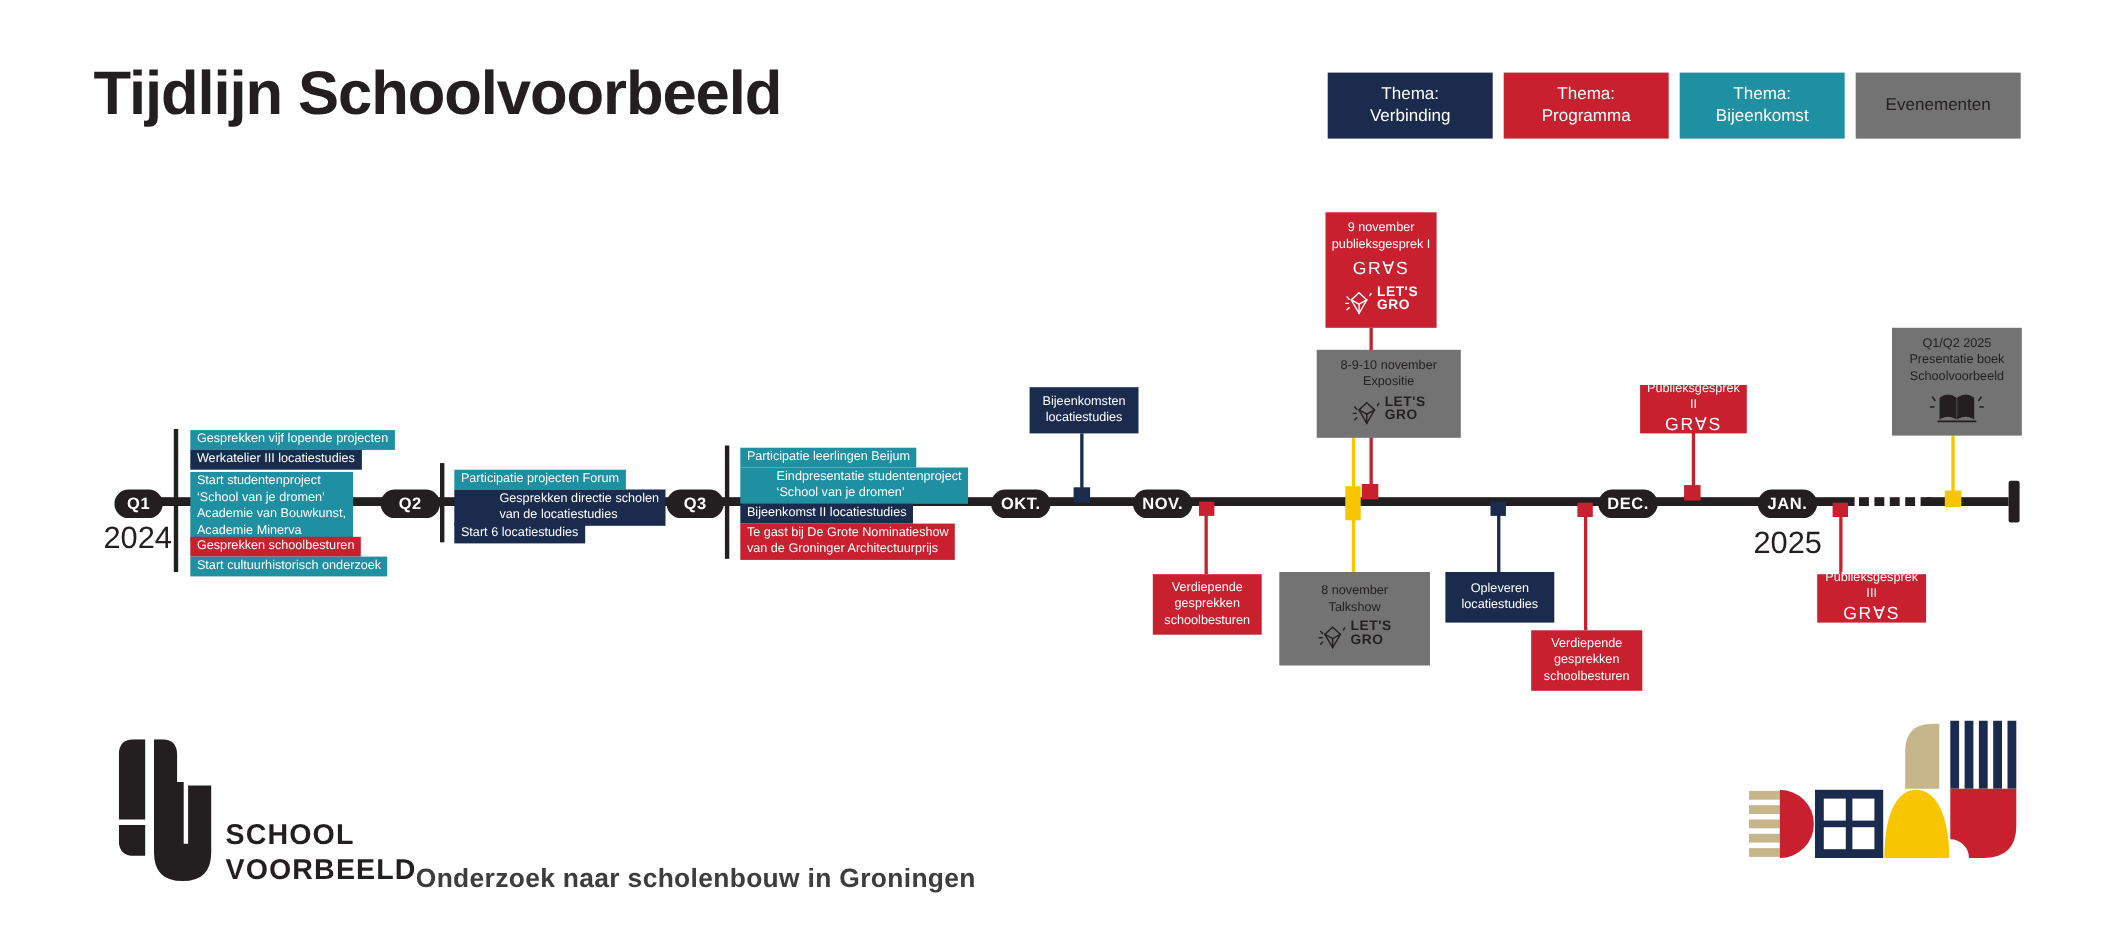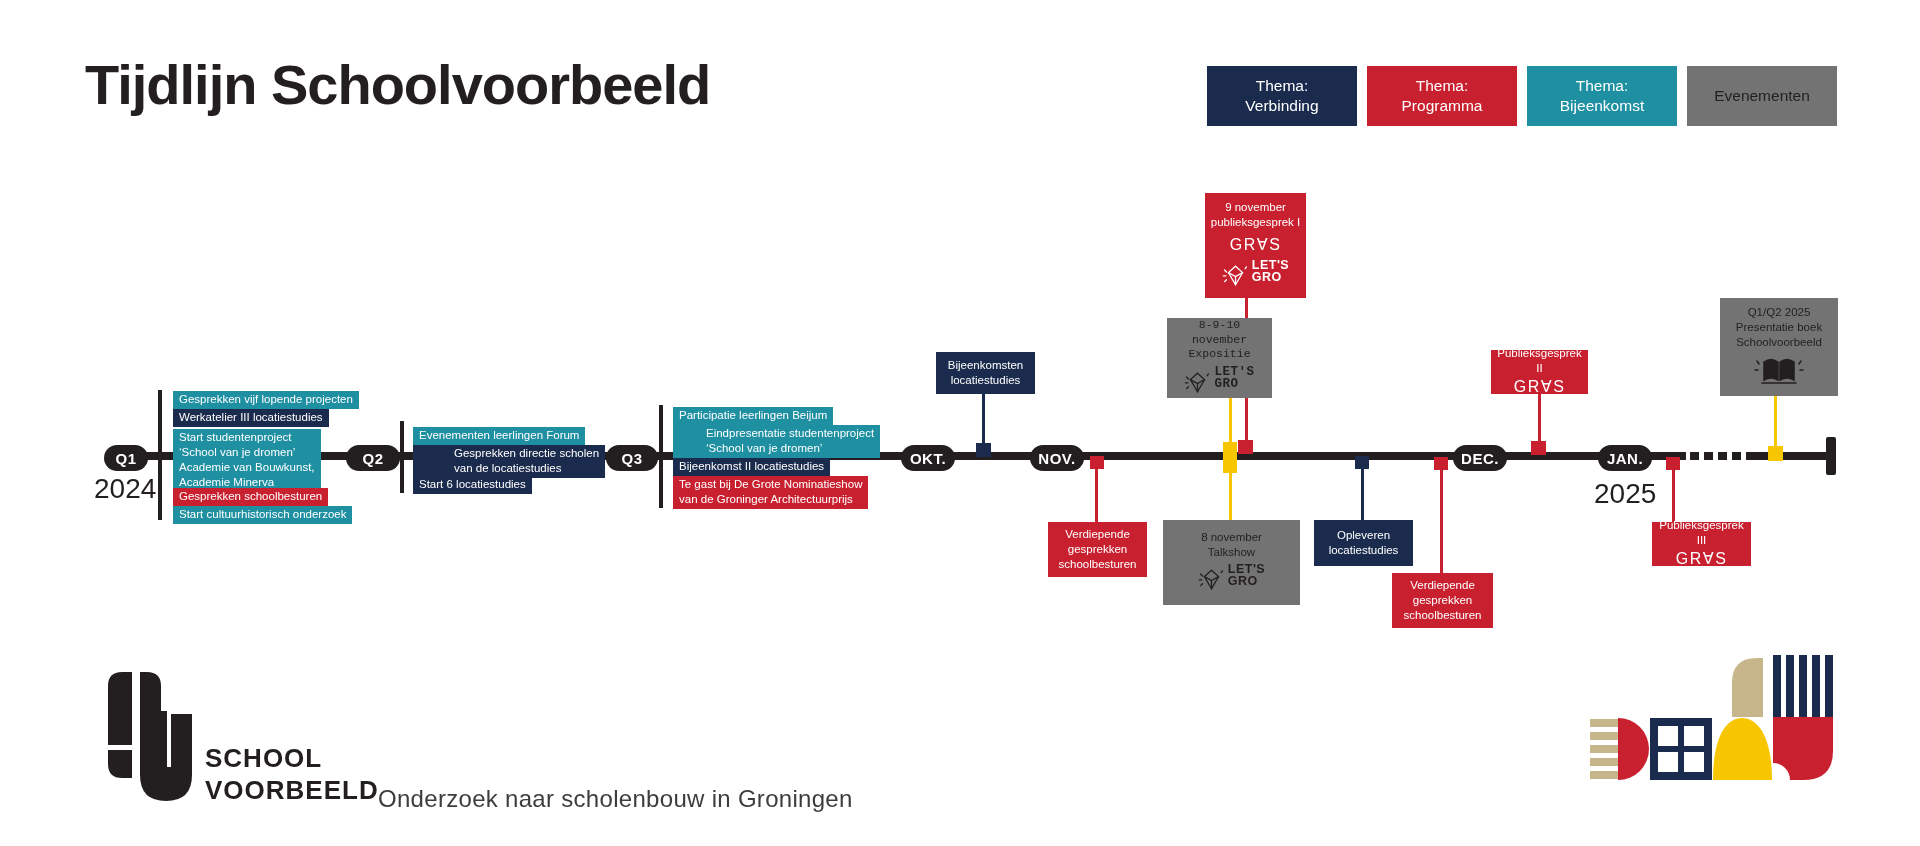--- a/index.html
+++ b/index.html
@@ -34,21 +34,21 @@
   .c-navy{background:#1b2b4d;} .c-red{background:#c8202f;} .c-yellow{background:#f7c600;}
   .sq{position:absolute;}
   .sq-navy{background:#1b2b4d;} .sq-red{background:#c8202f;} .sq-yellow{background:#f7c600;}
   
   .letsgro{display:flex;align-items:flex-start;gap:3px;}
   .lg-text{display:flex;flex-direction:column;font-weight:800;font-size:12.5px;line-height:.95;
            text-align:left;letter-spacing:.5px;}
   
   .f-school{position:absolute;left:205px;top:745px;font-size:26px;font-weight:700;letter-spacing:1px;line-height:1;color:#231f20;}
   .f-voorbeeld{position:absolute;left:205px;top:777px;font-size:26px;font-weight:700;letter-spacing:1px;line-height:1;color:#231f20;}
-  .f-tagline{position:absolute;left:378px;top:785px;font-size:24px;font-weight:400;color:#3d3d3d;letter-spacing:.3px;}
+  .f-tagline{position:absolute;left:378px;top:785px;font-size:24px;font-weight:700;color:#3d3d3d;letter-spacing:.3px;}
 </style>
 </head>
 <body>
 
 <div id="canvas">
 
   <div class="title">Tijdlijn Schoolvoorbeeld</div>
 
   <div class="legend-box navy" style="left:1207px;">
     <span>Thema:</span>
@@ -111,21 +111,21 @@
 
   <div class="rlabel teal" style="left:173px;top:391px;">Gesprekken vijf lopende projecten</div>
   <div class="rlabel navy" style="left:173px;top:409px;">Werkatelier III locatiestudies</div>
   <div class="rlabel teal" style="left:173px;top:429px;">Start studentenproject
 ‘School van je dromen’
 Academie van Bouwkunst,
 Academie Minerva</div>
   <div class="rlabel red" style="left:173px;top:488px;">Gesprekken schoolbesturen</div>
   <div class="rlabel teal" style="left:173px;top:506px;">Start cultuurhistorisch onderzoek</div>
 
-  <div class="rlabel teal" style="left:413px;top:427px;">Evenementen leerlingen Forum</div>
+  <div class="rlabel teal" style="left:413px;top:427px;">Participatie projecten Forum</div>
   <div class="rlabel navy" style="left:413px;top:445px;padding-left:41px;">Gesprekken directie scholen
 van de locatiestudies</div>
   <div class="rlabel navy" style="left:413px;top:476px;">Start 6 locatiestudies</div>
 
   <div class="rlabel teal" style="left:673px;top:407px;">Participatie leerlingen Beijum</div>
   <div class="rlabel teal" style="left:673px;top:425px;padding-left:33px;">Eindpresentatie studentenproject
 ‘School van je dromen’</div>
   <div class="rlabel navy" style="left:673px;top:458px;">Bijeenkomst II locatiestudies</div>
   <div class="rlabel red" style="left:673px;top:476px;">Te gast bij De Grote Nominatieshow
 van de Groninger Architectuurprijs</div>
@@ -151,21 +151,21 @@
             <path d="M28 5 l2 -3"></path>
         </g>
       </svg>
       <span class="lg-text">
         <span>LET'S</span>
         <span>GRO</span>
       </span>
     </span>
   </div>
 
-  <div class="ebox yellow" style="left:1167px;top:318px;width:105px;height:80px;font-family:Liberation Mono, monospace;">
+  <div class="ebox yellow" style="left:1197px;top:318px;width:131px;height:80px;">
     <span>8-9-10 november
 Expositie</span>
     <span class="letsgro">
       <svg width="27" height="31" viewBox="-8 -3 42 37">
         <g fill="none" stroke="currentColor" stroke-width="2" stroke-linecap="round">
           <path d="M13 1 L24 11 L13 30 L2 11 Z"></path>
             <path d="M2 11 L13 17 L24 11"></path>
             <path d="M13 17 L13 30"></path>
           <path d="M-6 16 h4"></path>
             <path d="M-4 7 l3 3"></path>

